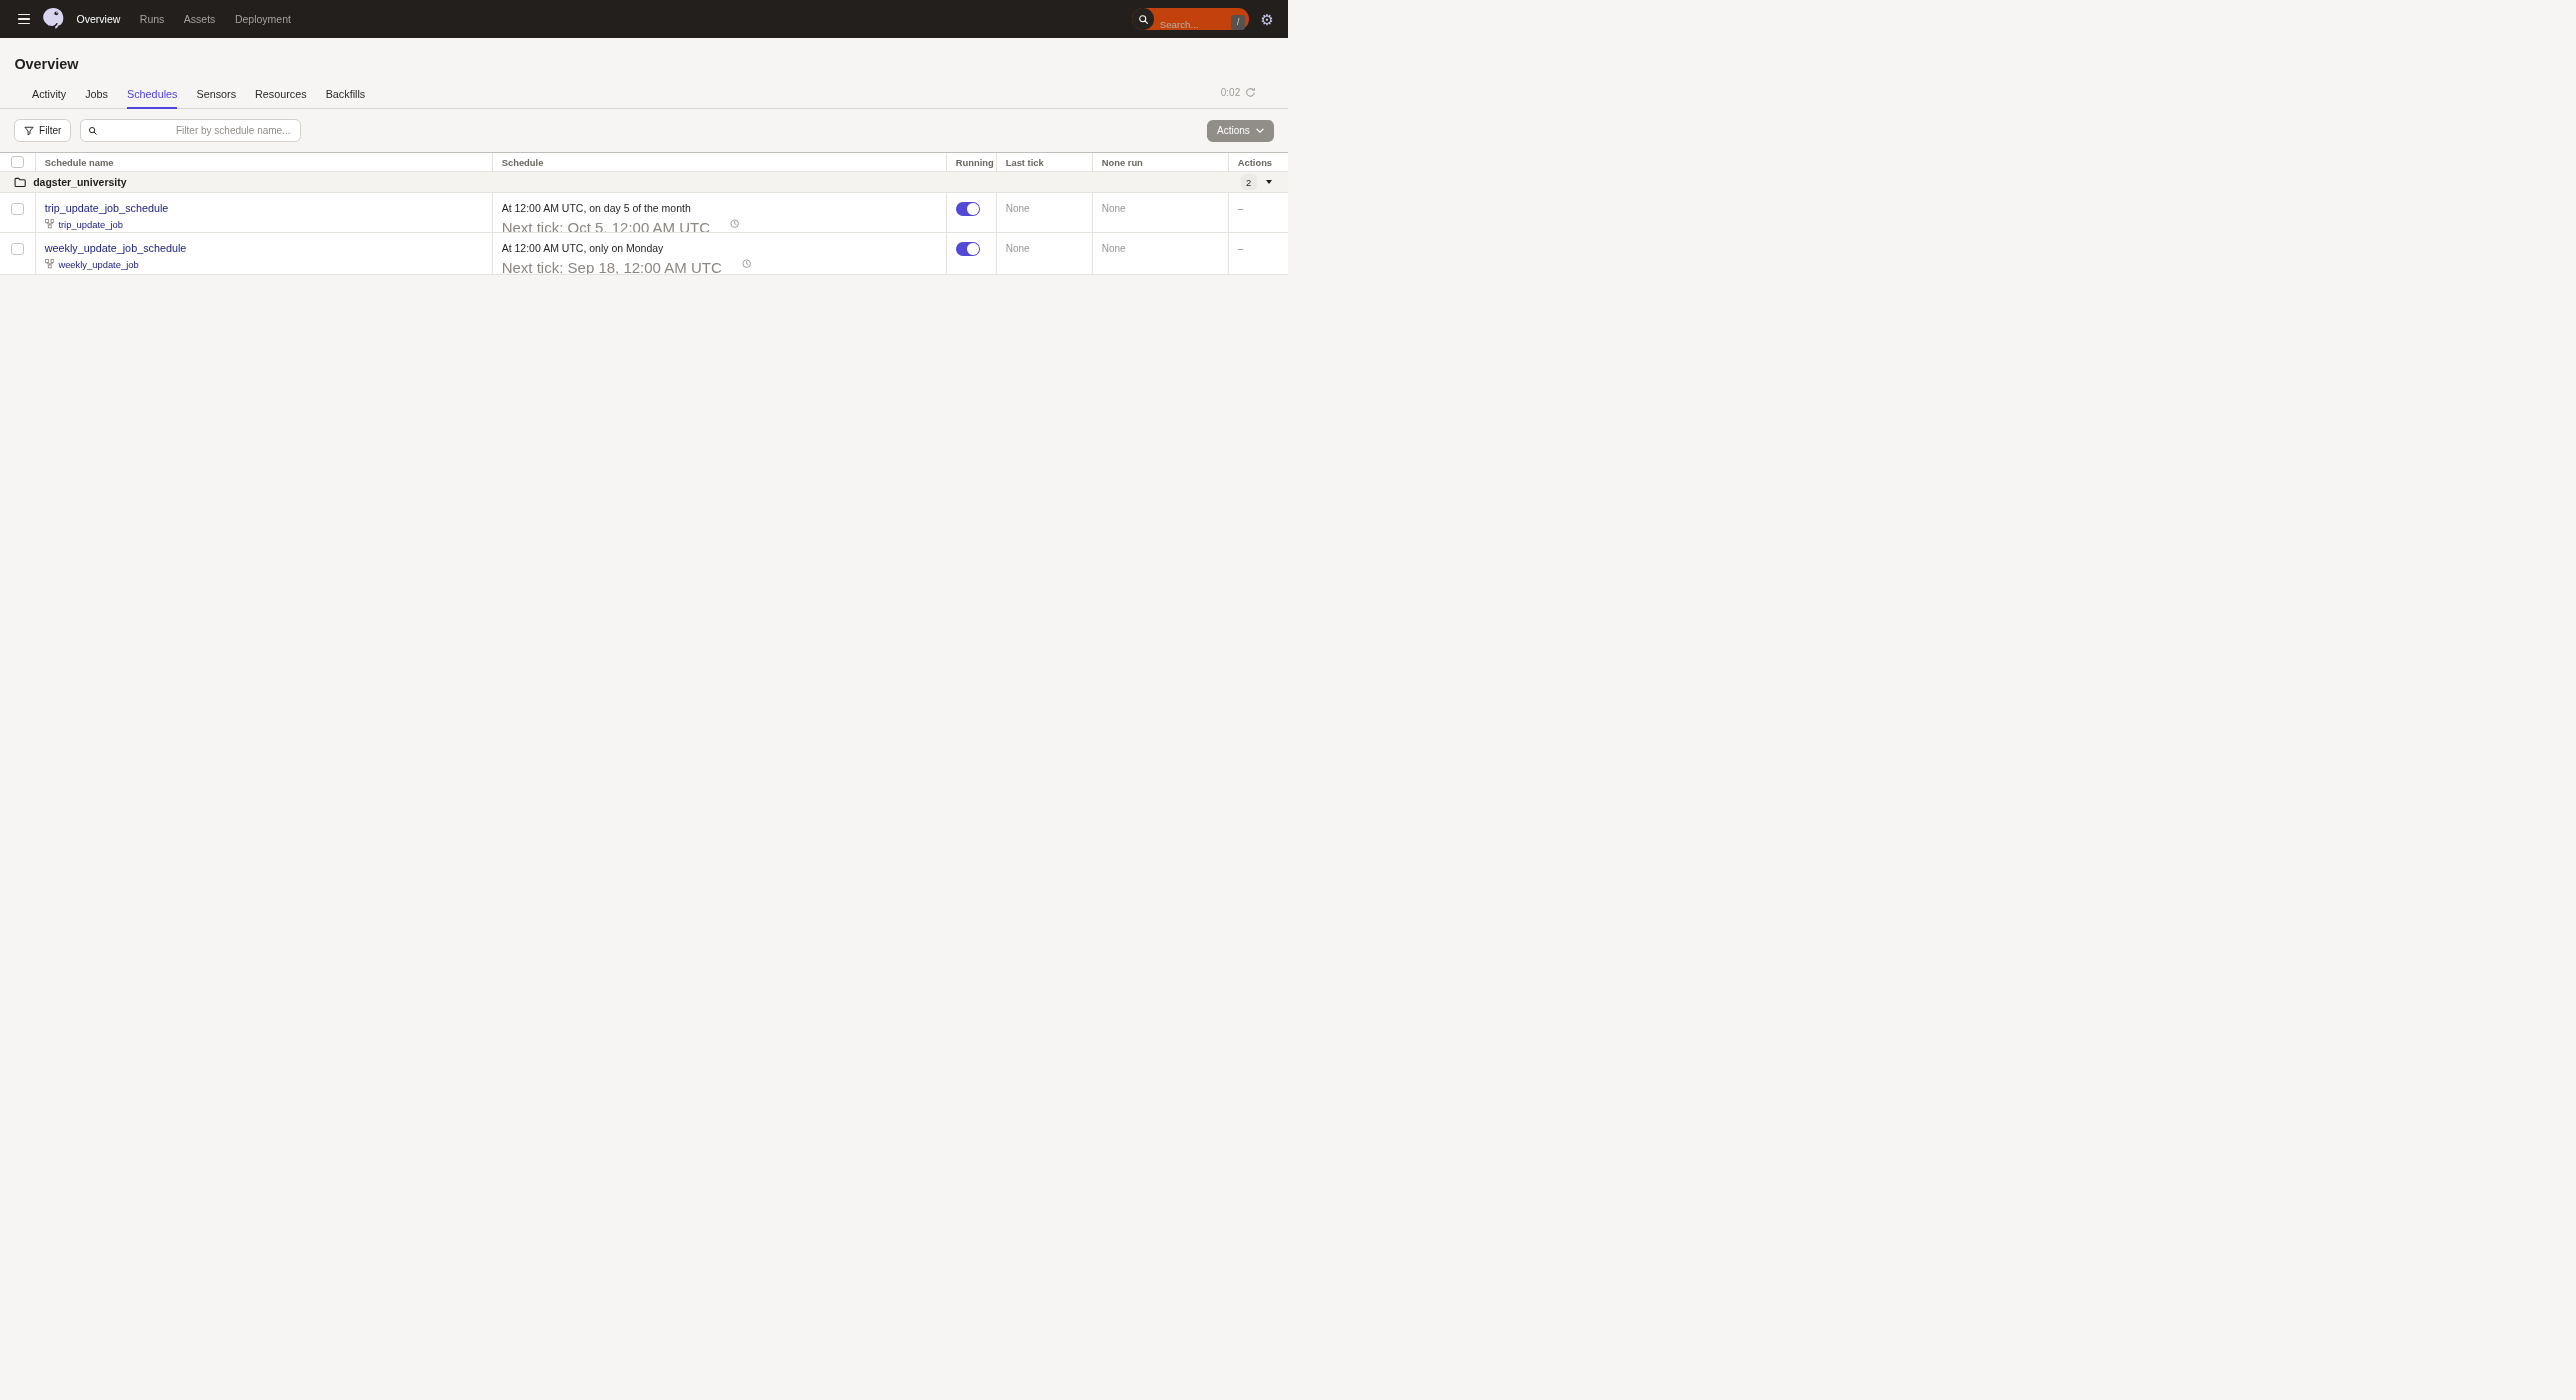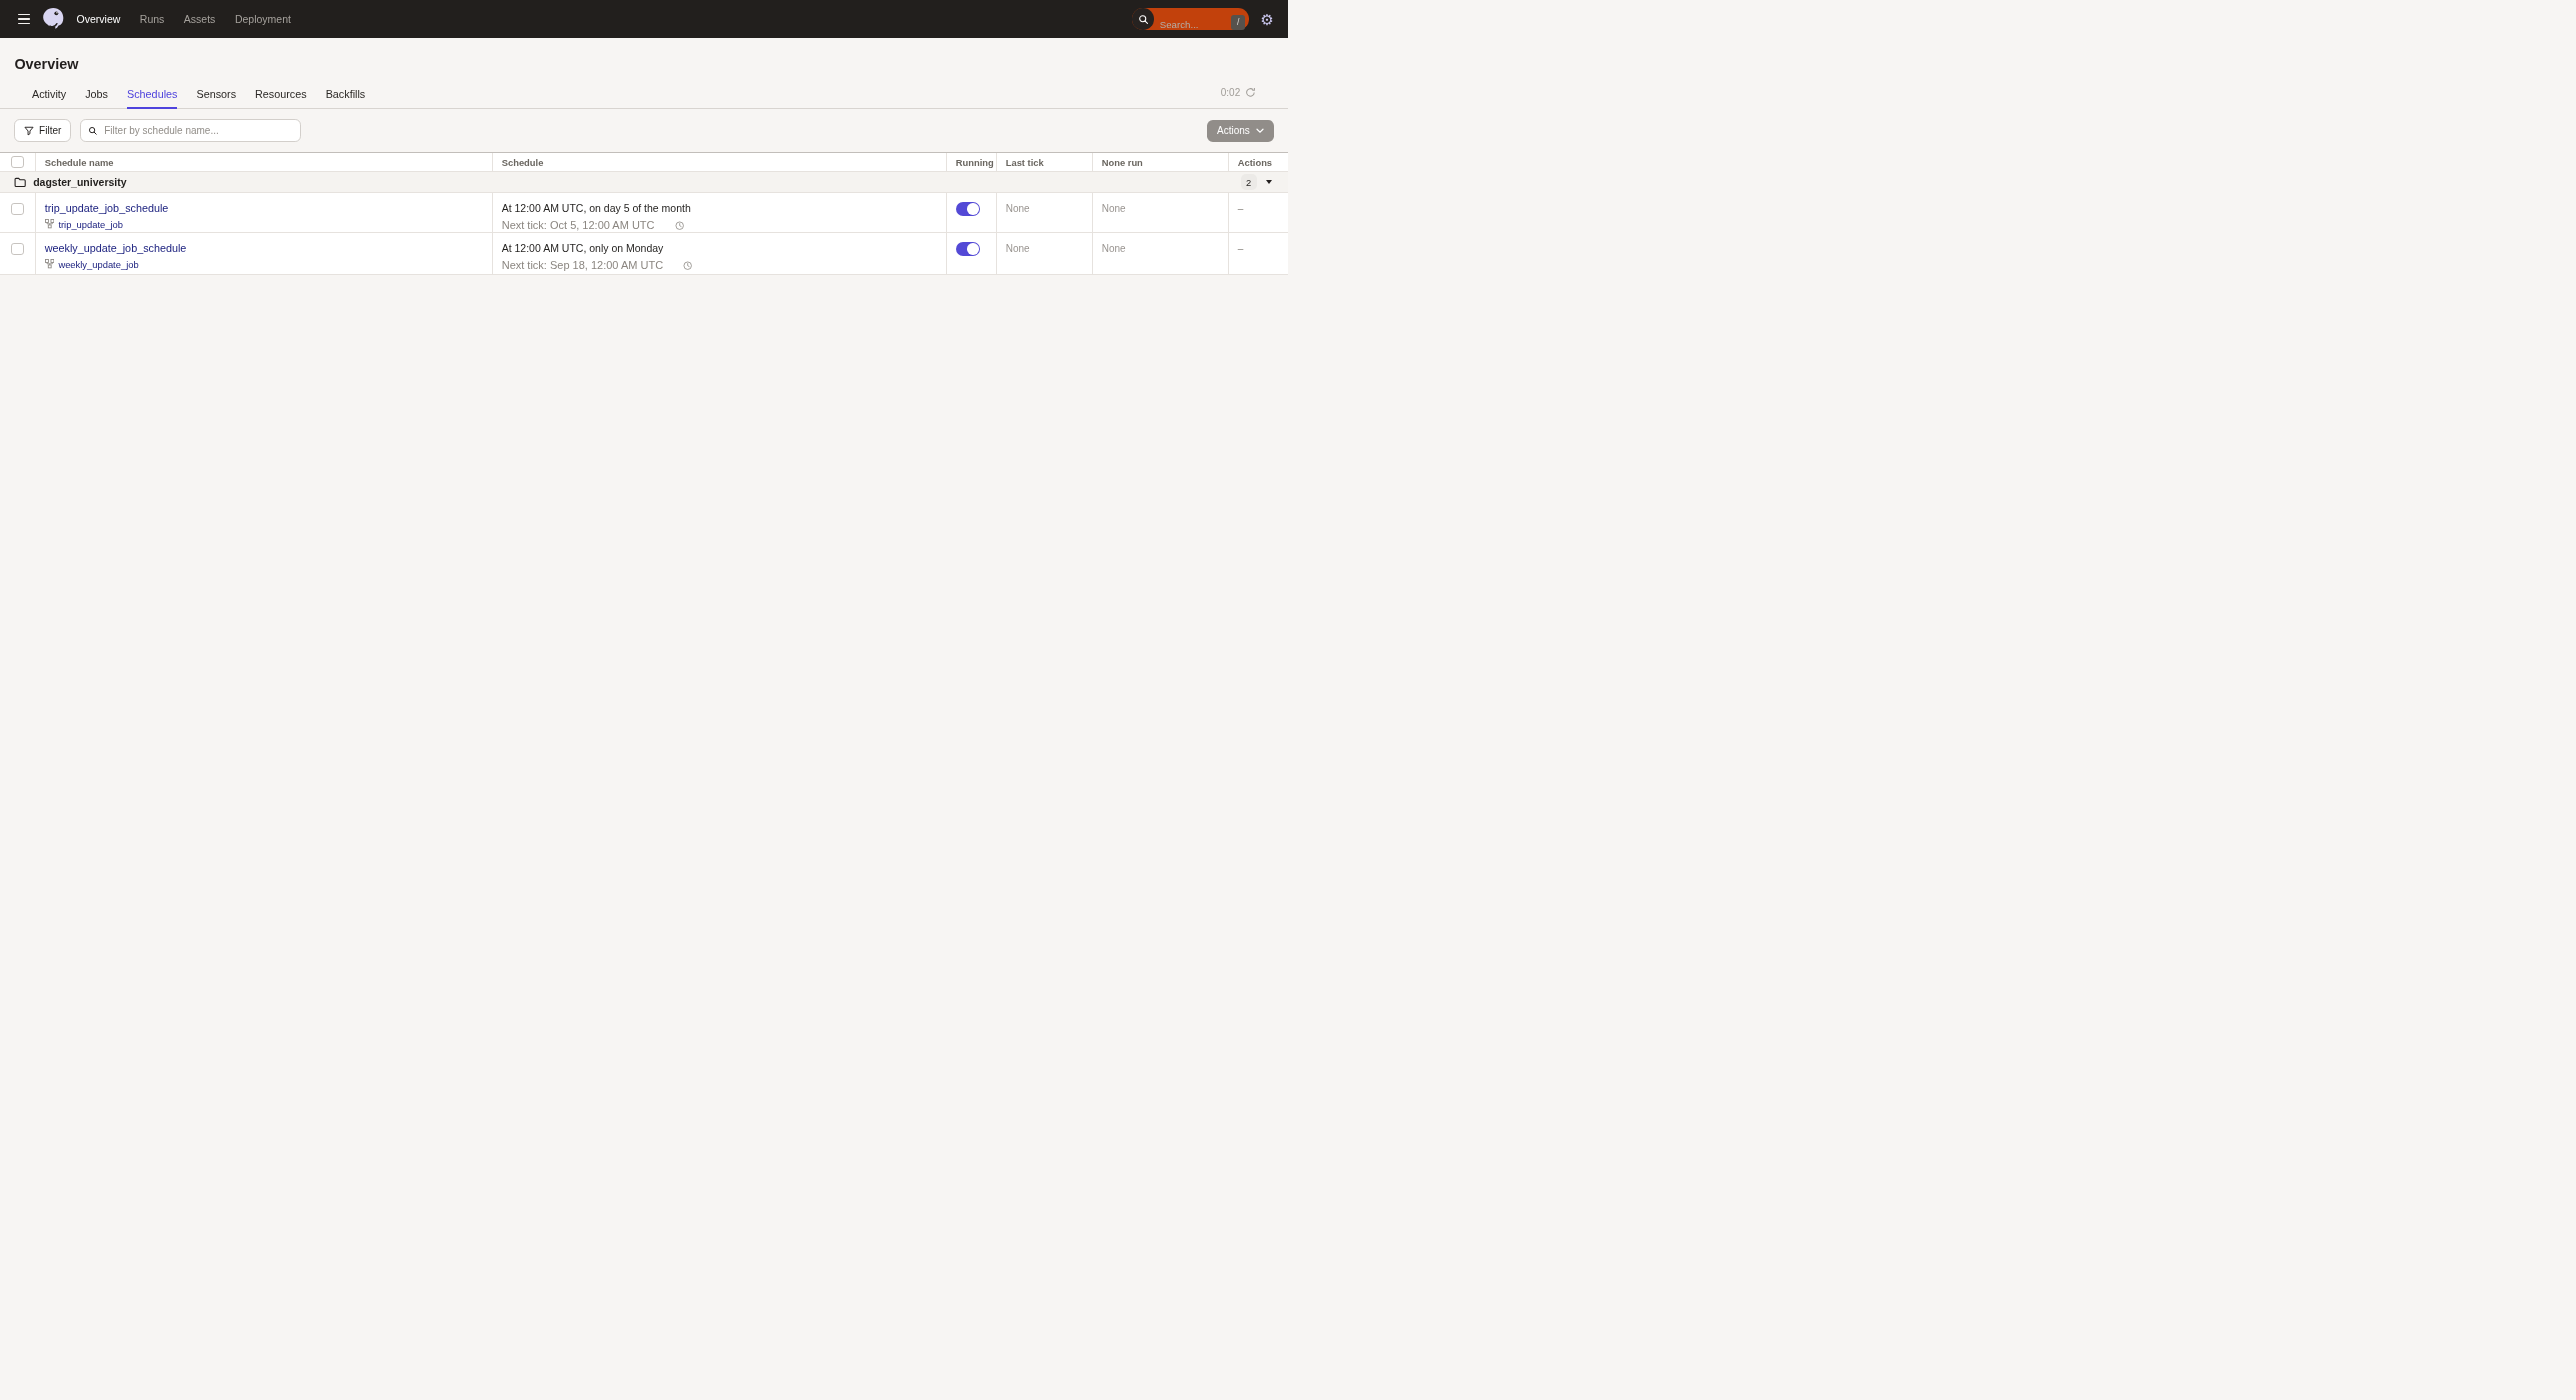--- a/index.html
+++ b/index.html
@@ -74,21 +74,21 @@
     display: flex; align-items: center; gap: 5px; cursor: pointer;
     font-size: 10px; font-weight: 500; color: #211f1d;
   }
   .filter-input-wrap {
     margin-left: 8.7px; width: 221px; height: 23px; background: #ffffff;
     border: 0.7px solid #d3cfcb; border-radius: 5.8px;
     display: flex; align-items: center; padding: 0 7.2px; gap: 5px;
   }
   .filter-input-wrap input {
     flex: 1; min-width: 0; border: none; outline: none; background: transparent;
-    font-size: 10px; color: #211f1d; font-family: "Liberation Sans", sans-serif;
+    font-size: 10px; color: #211f1d; font-family: "Liberation Sans", sans-serif; text-align: right;
   }
   .filter-input-wrap input::placeholder { color: #928e89; }
   .toolbar-spacer { flex: 1; }
   .actions-btn {
     height: 21.6px; padding: 0 10px; background: #918d89; border: none;
     border-radius: 5.8px; color: #ffffff; font-size: 10px; font-weight: 500;
     display: flex; align-items: center; gap: 5.8px; cursor: pointer;
     font-family: "Liberation Sans", sans-serif;
   }
 
@@ -133,21 +133,21 @@
   .trow .cell-check { align-items: flex-start; padding-top: 9.4px; }
   .row1 { height: 40px; }
   .row2 { height: 42px; }
   .sched-link {
     font-size: 10.8px; font-weight: 400; color: #1e2380;
     text-decoration: none; cursor: pointer; display: inline-block; line-height: 12.3px;
   }
   .job-line { display: flex; align-items: center; gap: 4.3px; margin-top: 4.3px; }
   .job-link { font-size: 9.4px; color: #1e2380; text-decoration: none; cursor: pointer; }
   .cron-text { font-size: 10.5px; color: #211f1d; line-height: 12.3px; }
-  .next-tick { margin-top: 4.3px; font-size: 11px; color: #8b8680; display: flex; align-items: flex-end; gap: 20px; }
+  .next-tick { margin-top: 4.3px; font-size: 15px; color: #8b8680; display: flex; align-items: flex-start; gap: 20px; }
   .toggle { width: 24.5px; height: 14.4px; border-radius: 7.2px; background: #5349d6; position: relative; cursor: pointer; flex: none; }
   .toggle .knob { position: absolute; top: 1.4px; right: 1.4px; width: 11.5px; height: 11.5px; border-radius: 50%; background: #ffffff; }
   .muted { font-size: 10px; color: #999490; }
   .dash { font-size: 10px; color: #8b8680; }
 </style>
 </head>
 <body>
 
 <div class="topnav">
   <div class="hamburger">

